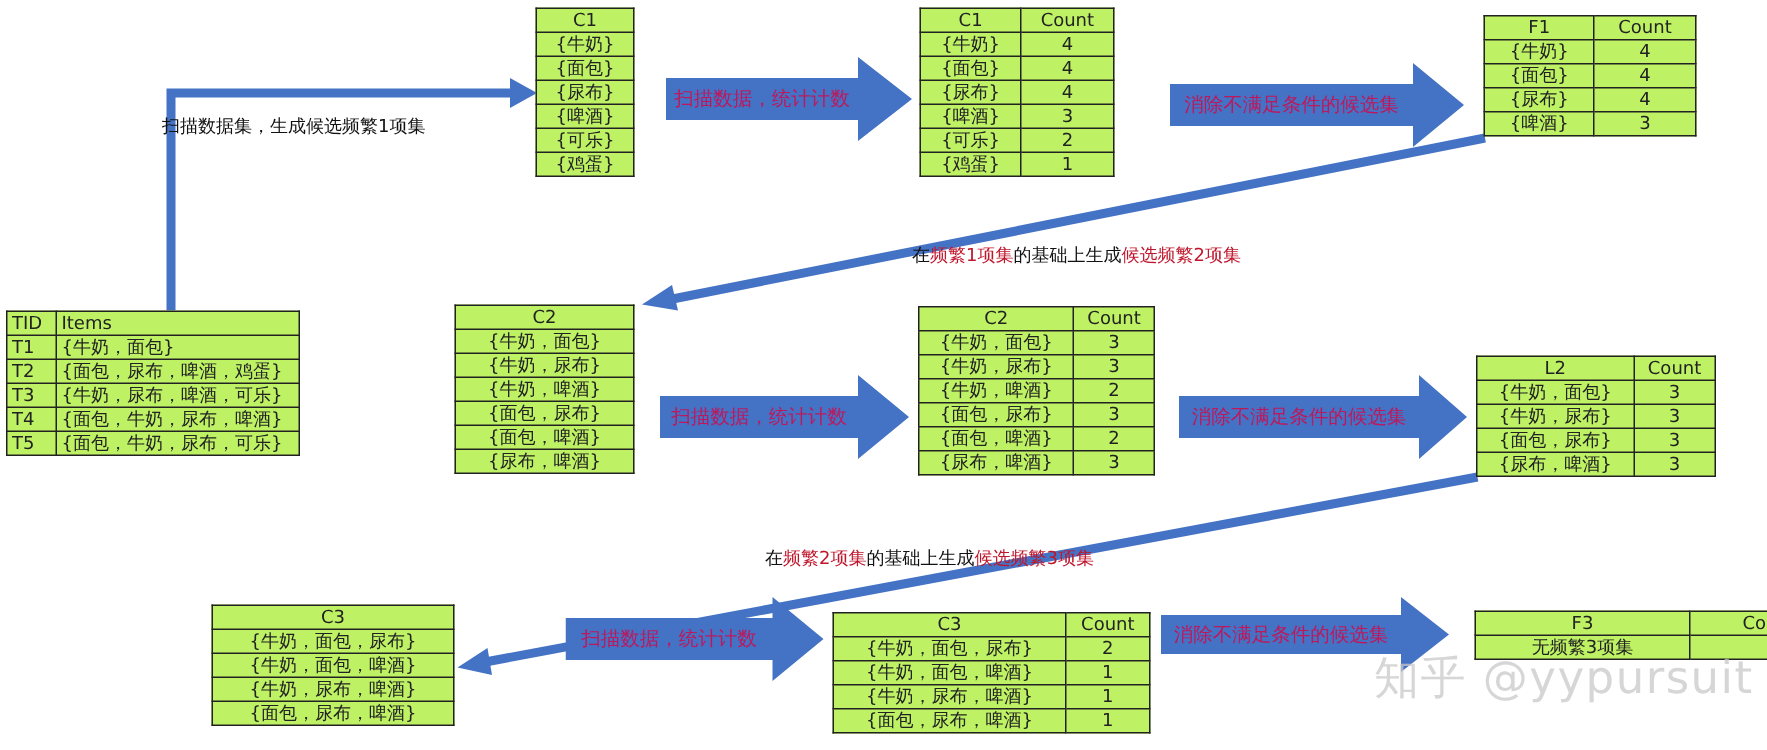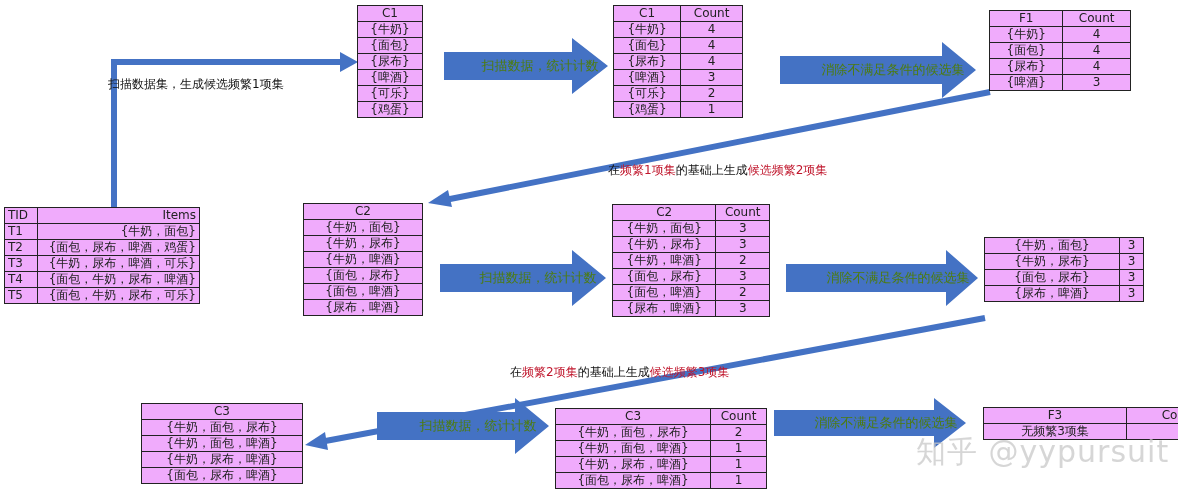--- a/index.html
+++ b/index.html
@@ -1,25 +1,25 @@
 <!DOCTYPE html>
 <html><head>
   <meta charset="utf-8">
   <style>
     html, body { margin: 0; padding: 0; background: #ffffff; }
     body { width: 1178px; height: 500px; position: relative; overflow: hidden;
            font-family: "DejaVu Sans", "Liberation Sans", sans-serif; color: #111; }
-    .tbl { position: absolute; border-collapse: collapse; background: #f0abfc; font-size: 12px; }
+    .tbl { position: absolute; border-collapse: collapse; background: #bef264; font-size: 12px; }
     .tbl td, .tbl th { border: 1px solid #222; padding: 0 3px; height: 15px; line-height: 15px;
                        font-weight: normal; text-align: center; white-space: nowrap; color: #222; }
-    .tbl .left { text-align: right; }
+    .tbl .left { text-align: left; }
     .tbl .tidcol { text-align: left; width: 26px; }
     .arrow { position: absolute; }
-    .arrow-label { position: absolute; color: #4d7c0f; font-size: 13px; white-space: nowrap;
-                   display: flex; align-items: center; justify-content: center; margin-left: 32px; }
+    .arrow-label { position: absolute; color: #be185d; font-size: 13px; white-space: nowrap;
+                   display: flex; align-items: center; justify-content: center; }
     .caption { position: absolute; font-size: 12px; white-space: nowrap; color: #111; }
     .red { color: #c0162c; margin-top: 36px; }
     .watermark { position: absolute; font-size: 30px; color: rgba(200,200,200,0.75); white-space: nowrap;
                  letter-spacing: 1px; }
     svg.lines { position: absolute; left: 0; top: 0; }
   </style>
 </head>
 <body>
 
 <svg class="lines" width="1178" height="500">
@@ -227,20 +227,24 @@
 </tbody>
   </table>
 
 <svg class="arrow" style="left:786px; top:250px;" width="196" height="56">
   <polygon points="0,14 160,14 160,0 192,28 160,56 160,42 0,42" fill="#4472c4"></polygon>
 </svg>
 <div class="arrow-label" style="left:786px; top:264px; width:160px; height:28px;">消除不满足条件的候选集</div>
 
 <table class="tbl" style="left:984px; top:237px; width:160px;">
   <tbody>
+      <tr>
+        <td>L2</td>
+        <td>Count</td>
+      </tr>
   <tr>
         <td>{牛奶，面包}</td>
         <td>3</td>
       </tr>
   <tr>
         <td>{牛奶，尿布}</td>
         <td>3</td>
       </tr>
   <tr>
         <td>{面包，尿布}</td>

